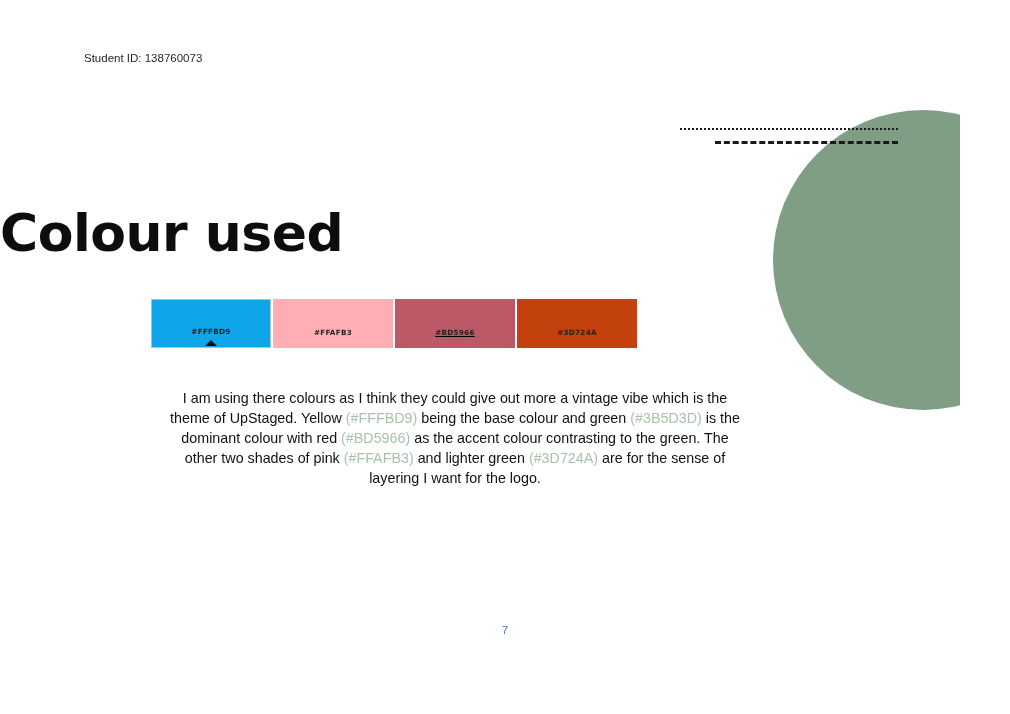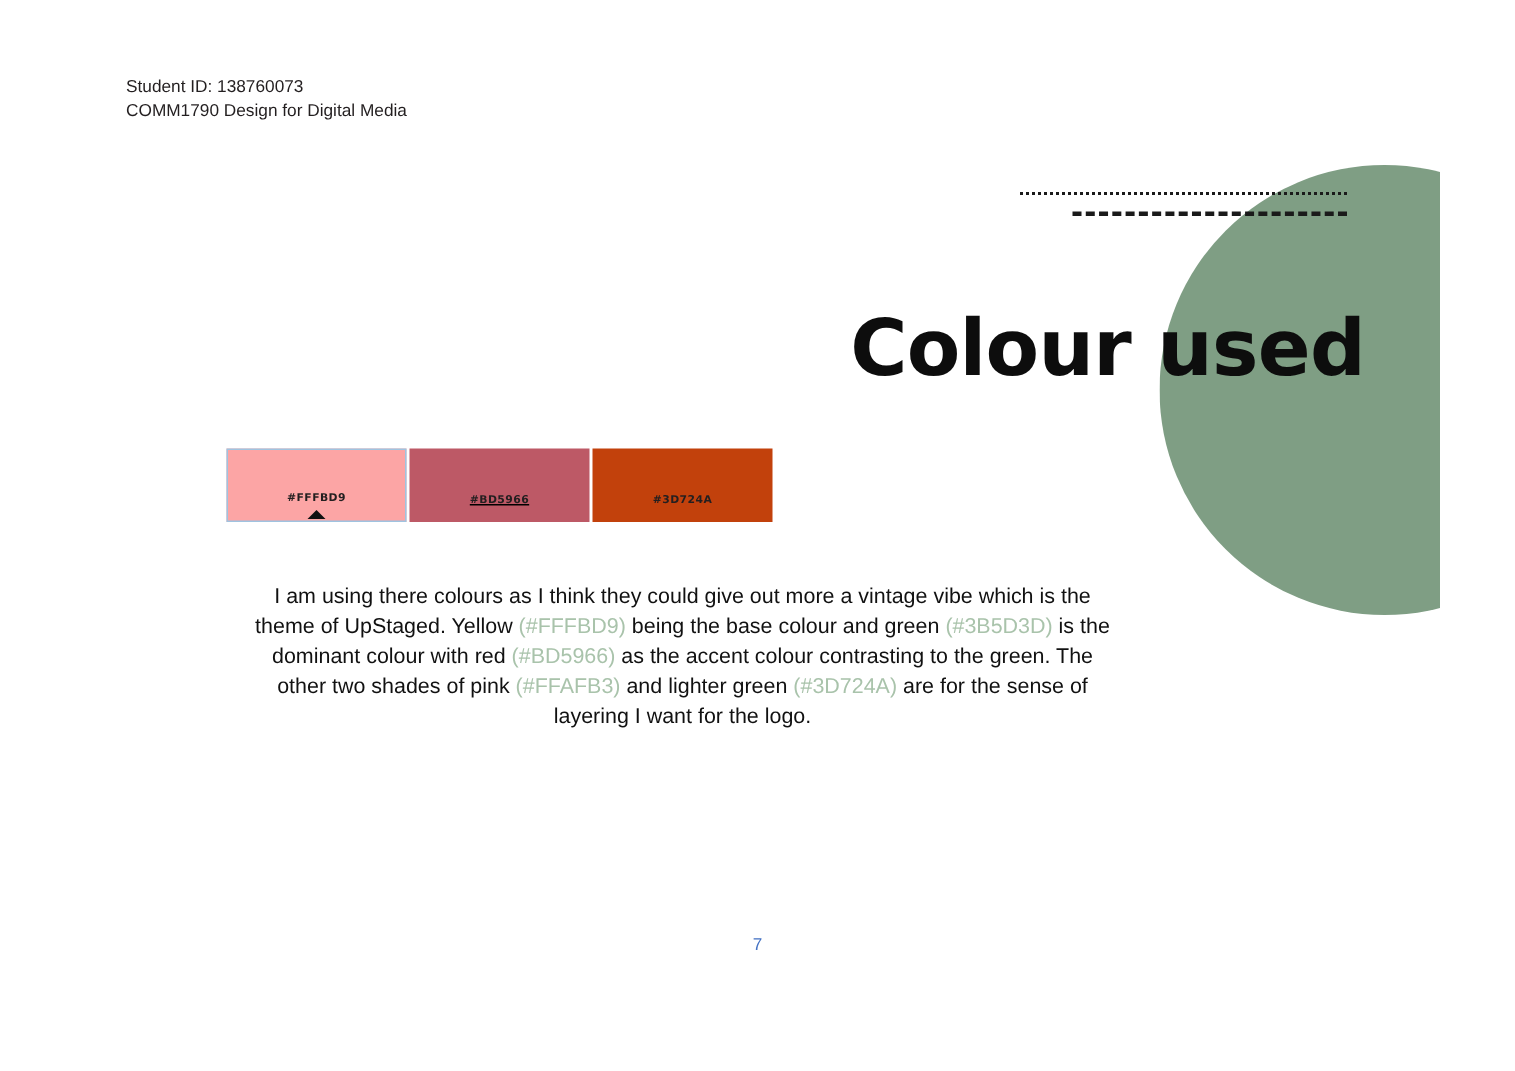--- a/index.html
+++ b/index.html
@@ -66,21 +66,21 @@
     border-top-width: 3px;
     border-top-style: dashed;
   }
 
   
   .slide-title {
     position: absolute;
     left: 0;
     top: 203px;
     width: 910px;
-    text-align: right;
+    text-align: left;
     font-family: "DejaVu Sans", sans-serif;
     font-weight: bold;
     font-size: 52px;
     letter-spacing: -0.5px;
     color: #0d0d0d;
     line-height: 60px;
   }
 
   
   .palette {
@@ -149,35 +149,37 @@
     text-align: center;
     font-size: 11.5px;
     color: #4472c4;
   }
 </style>
 </head>
 <body>
 
 <div class="doc-header">
   <div>Student ID: 138760073</div>
-  <div>COMM1790 Design for Digital Media</div>
 </div>
 
 <div class="deco">
   <div class="deco-circle"></div>
   <div class="deco-line dotted"></div>
   <div class="deco-line dashed"></div>
 </div>
 
 <div class="slide-title">Colour used</div>
 
 <div class="palette" id="palette">
-    <div class="swatch selected" style="background: #fca5a5; border-color: rgb(159, 195, 224);">
+    <div class="swatch selected" style="background: #0ea5e9; border-color: rgb(159, 195, 224);">
       <span class="hexlabel" style="color: rgb(35, 31, 32);">#FFFBD9</span>
       <span class="marker"></span>
+    </div>
+    <div class="swatch" style="background: rgb(255, 175, 179);">
+      <span class="hexlabel" style="color: rgb(35, 31, 32);">#FFAFB3</span>
     </div>
     <div class="swatch" style="background: rgb(189, 89, 102); text-decoration: underline;">
       <span class="hexlabel" style="color: rgb(35, 31, 32);">#BD5966</span>
     </div>
     <div class="swatch" style="background: #c2410c;">
       <span class="hexlabel" style="color: rgb(35, 31, 32);">#3D724A</span>
     </div>
   </div>
 
 <div class="body-copy" id="body-copy"><span>I am using there colours as I think they could give out more a vintage vibe which is the theme of UpStaged.  Yellow </span><span class="hex" style="color: rgb(169, 195, 171);">(#FFFBD9)</span><span> being the base colour and green </span><span class="hex" style="color: rgb(169, 195, 171);">(#3B5D3D)</span><span> is the dominant colour with red </span><span class="hex" style="color: rgb(169, 195, 171);">(#BD5966)</span><span> as the accent colour contrasting to the green. The other two shades of pink </span><span class="hex" style="color: rgb(169, 195, 171);">(#FFAFB3)</span><span> and lighter green </span><span class="hex" style="color: rgb(169, 195, 171);">(#3D724A)</span><span> are for the sense of layering I want for the logo.</span></div>

